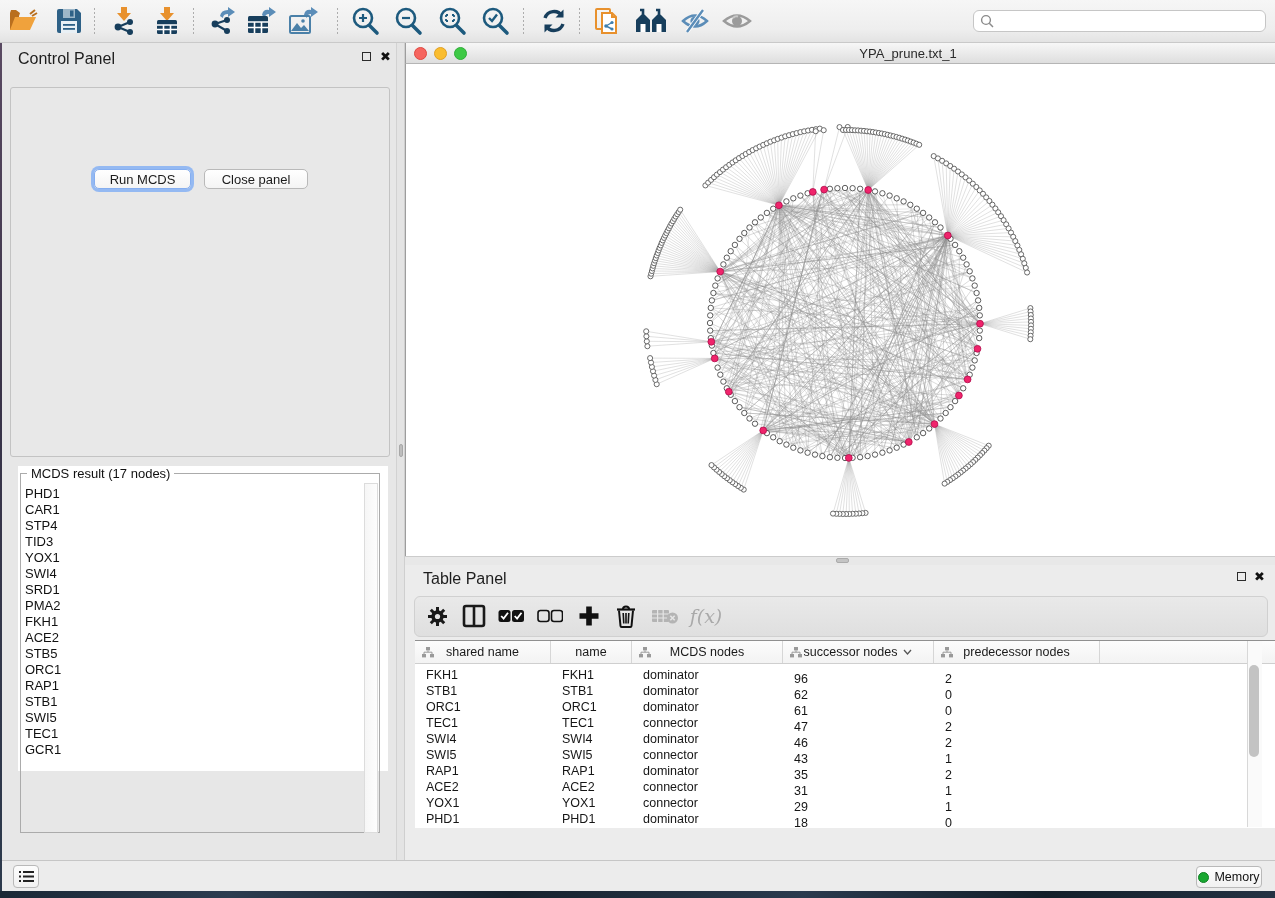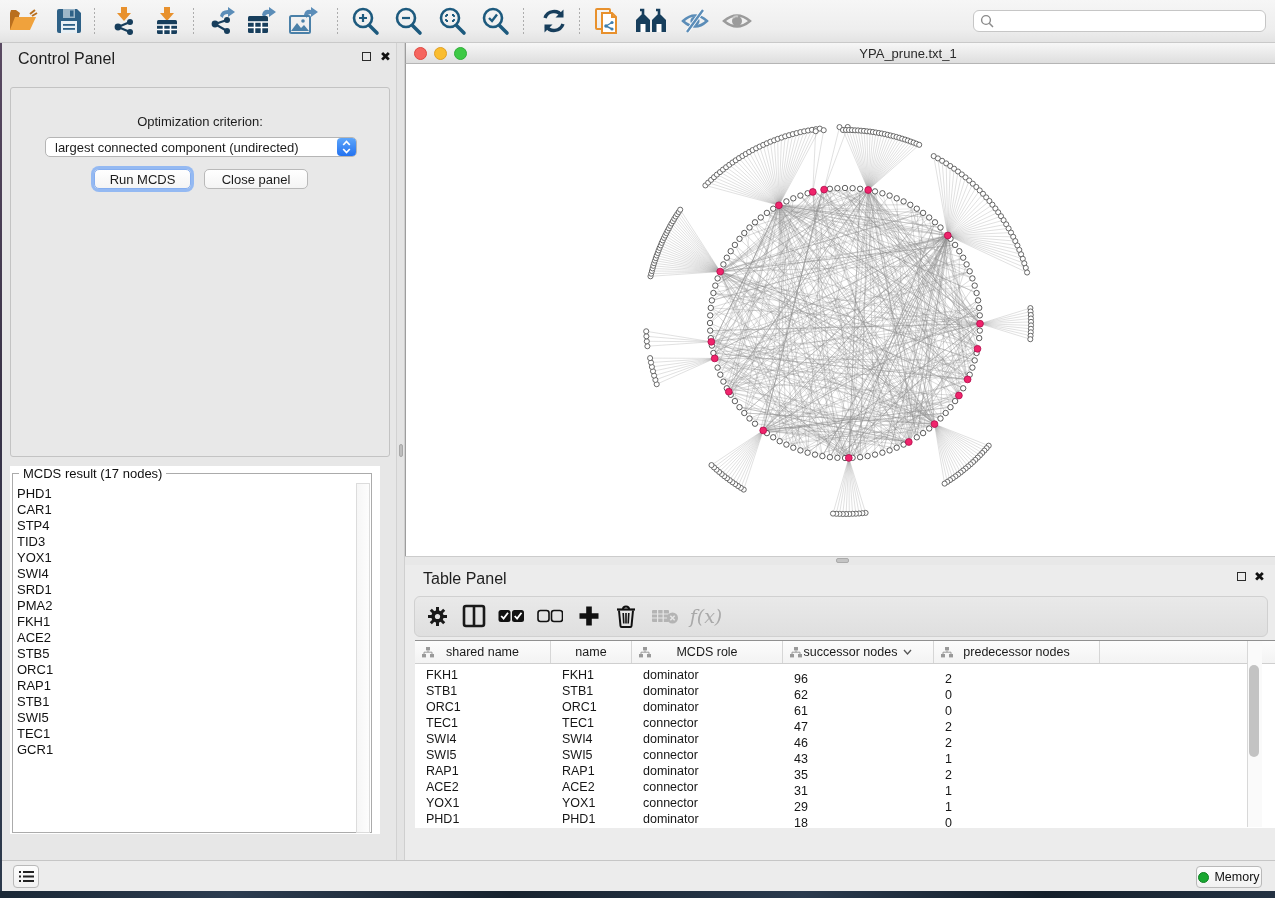--- a/index.html
+++ b/index.html
@@ -53,21 +53,21 @@
     border:1px solid #b5b5b5; border-radius:5px; display:flex; align-items:center; }
   .select .val { flex:1; font-size:13px; padding-left:9px; white-space:nowrap; }
   .select .step { width:19px; height:18px; margin-right:0px; border-radius:4px;
     background:linear-gradient(#5da5fa,#2372f0); display:flex; flex-direction:column;
     align-items:center; justify-content:center; gap:1px; }
   .select .step svg { display:block; }
   .btn { position:absolute; height:20px; background:linear-gradient(#ffffff,#f4f4f4);
     border:1px solid #b9b9b9; border-radius:5px; font-size:13px; color:#1c1c1c;
     display:flex; align-items:center; justify-content:center; font-family:inherit; }
   .btn.focusring { box-shadow:0 0 0 3px rgba(120,170,245,.75); border-color:#85aef0; }
-  .results-white { left:8px; top:423px; width:370px; height:368px; background:#ffffff; }
+  .results-white { left:16px; top:423px; width:370px; height:305px; background:#ffffff; }
   .group-box { position:absolute; border:1px solid #ababab; }
   .group-label { position:absolute; top:-8px; left:6px; background:#ffffff;
     padding:0 4px; font-size:13px; color:#111; }
   .mcds-list { position:absolute; left:4px; top:12px; font-size:13px; line-height:16px; color:#111; }
   .sb-track { background:linear-gradient(90deg,#f6f6f6,#fdfdfd); border:1px solid #dcdcdc; }
   
   .net-frame { left:405px; top:43px; width:870px; height:817px; background:#fff;
     border-left:1px solid #9d9d9d; }
   .net-titlebar { left:405px; top:43px; width:870px; height:21px;
     background:linear-gradient(#f7f7f7,#dedede); border-bottom:1px solid #b5b5b5;
@@ -260,31 +260,21 @@
     </div>
   </div>
 
   <div class="abs control-panel">
     <div class="abs panel-title" style="left:16px; top:7px">Control Panel</div>
     <div class="abs float-ico" style="left:360px; top:9px"></div>
     <div class="abs close-ico" style="left:378px; top:9px">✖</div>
 
 
     <div class="abs body-box" style="top:44px"></div>
-    <div class="abs opt-label" style="top:71px">Optimization criterion:</div>
-
-    <div class="abs select" style="top:94px">
-      <div class="val">largest connected component (undirected)</div>
-      <div class="step">
-        <svg width="9" height="14" viewBox="0 0 9 14">
-          <path d="M1.2 5 L4.5 1.5 L7.8 5" fill="none" stroke="#fff" stroke-width="1.7"></path>
-          <path d="M1.2 9 L4.5 12.5 L7.8 9" fill="none" stroke="#fff" stroke-width="1.7"></path>
-        </svg>
-      </div>
-    </div>
+
 
     <button class="btn focusring" style="left:92px; top:126px; width:97px">Run MCDS</button>
     <button class="btn" style="left:202px; top:126px; width:104px">Close panel</button>
 
     <div class="abs results-white">
       <div class="group-box" style="left:2px; top:7px; width:360px; height:360px">
         <div class="group-label">MCDS result (17 nodes)</div>
         <div class="mcds-list" id="mcds-list">
             <div>PHD1</div>
             <div>CAR1</div>
@@ -1299,21 +1289,21 @@
         </div>
         <div class="hc">
           <svg class="orgico" width="12" height="11" viewBox="0 0 12 11">
             <g fill="#999">
               <rect x="4" y="0" width="4" height="3.4"></rect>
               <rect x="0" y="7" width="4" height="3.4"></rect>
               <rect x="8" y="7" width="4" height="3.4"></rect>
             </g>
             <path d="M6 3.4 L6 5.2 M2 7 L2 5.2 L10 5.2 L10 7" stroke="#999" stroke-width="1" fill="none"></path>
           </svg>
-          <span>MCDS role</span>
+          <span>MCDS nodes</span>
         </div>
         <div class="hc">
           <svg class="orgico" width="12" height="11" viewBox="0 0 12 11">
             <g fill="#999">
               <rect x="4" y="0" width="4" height="3.4"></rect>
               <rect x="0" y="7" width="4" height="3.4"></rect>
               <rect x="8" y="7" width="4" height="3.4"></rect>
             </g>
             <path d="M6 3.4 L6 5.2 M2 7 L2 5.2 L10 5.2 L10 7" stroke="#999" stroke-width="1" fill="none"></path>
           </svg>

